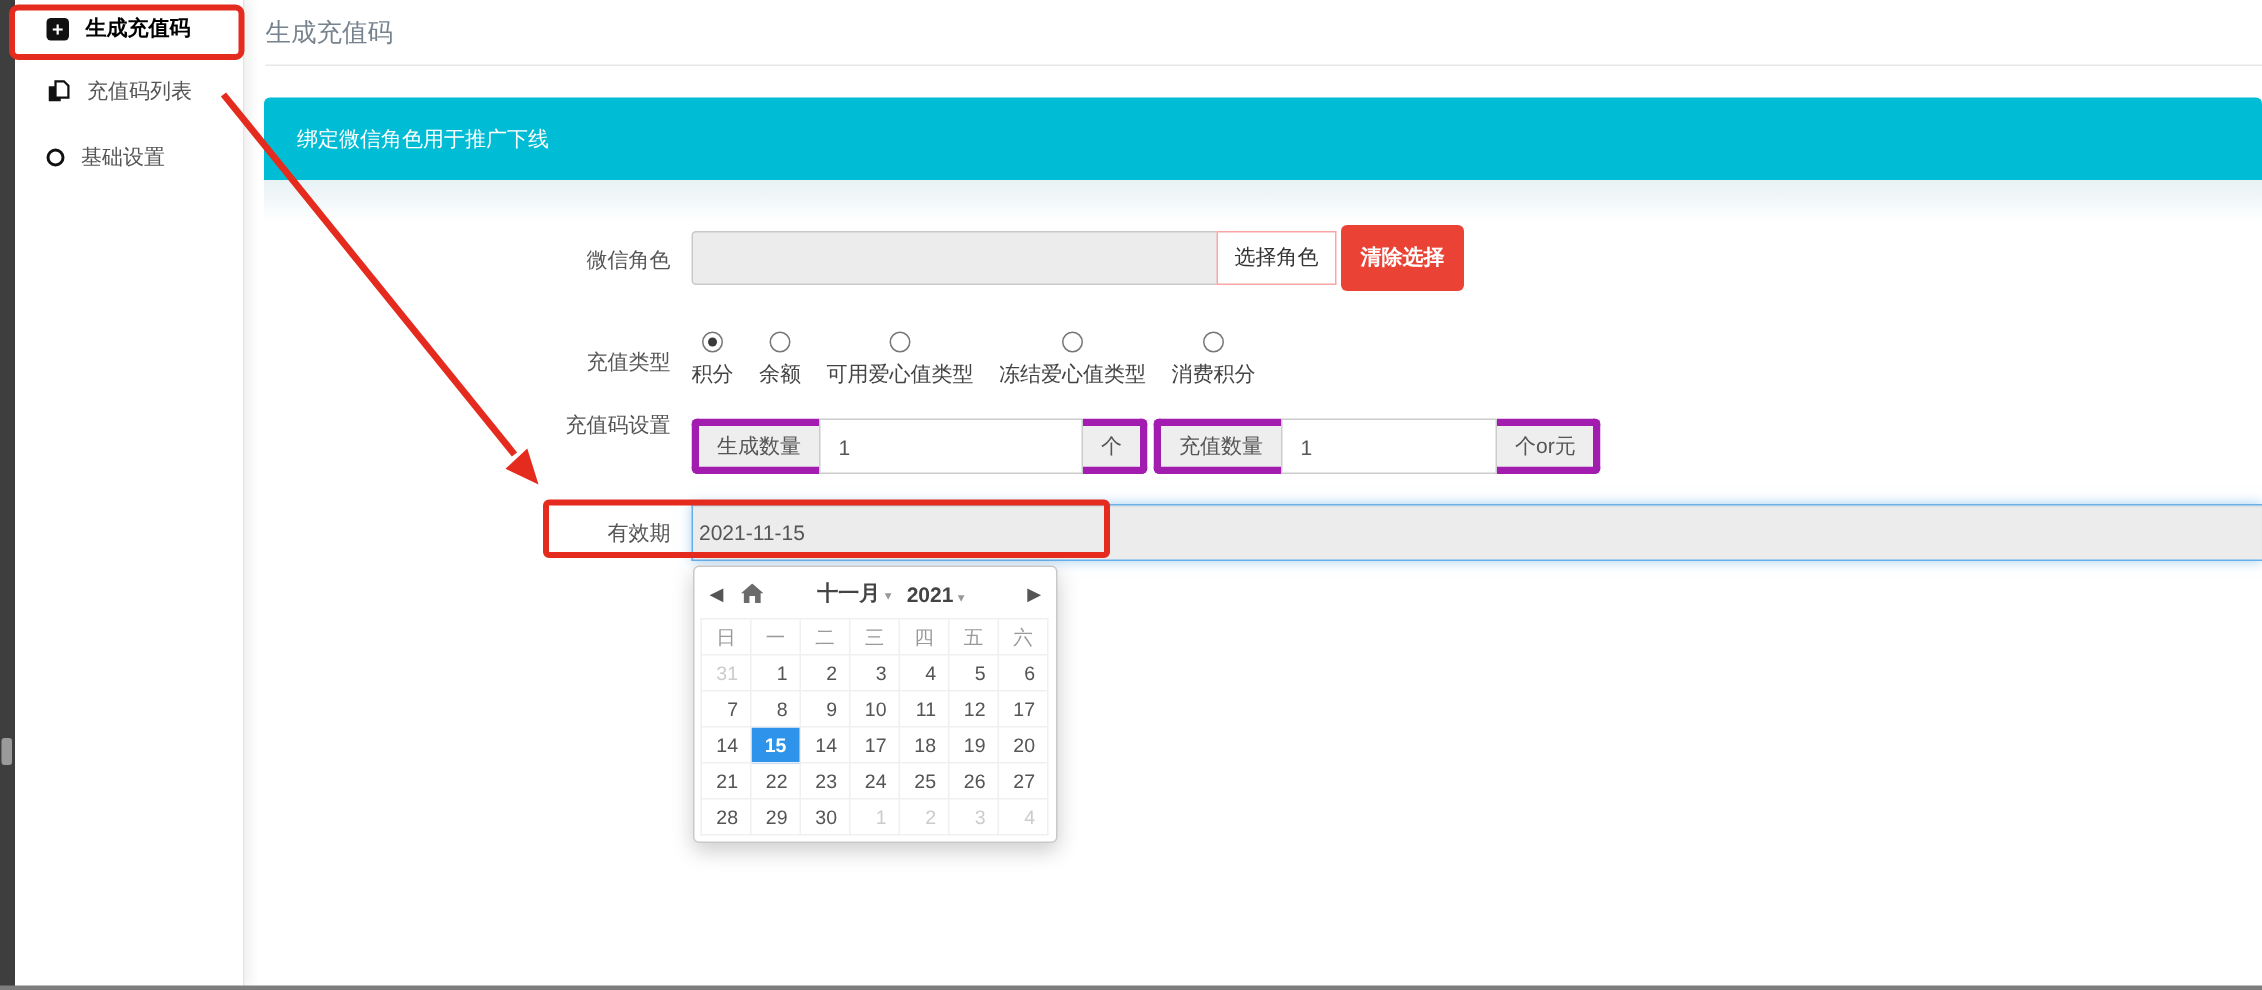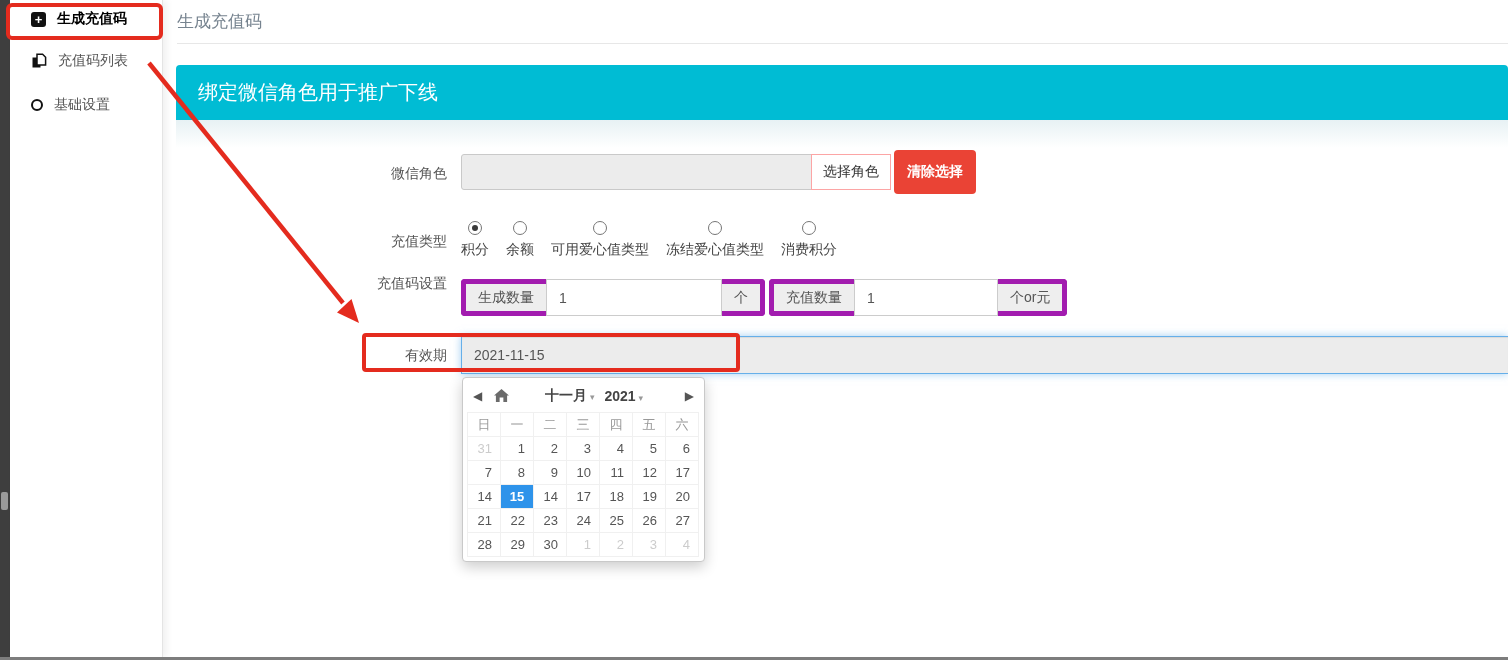--- a/index.html
+++ b/index.html
@@ -17,21 +17,21 @@
   .side-item.active { color:#000; font-weight:bold; }
   .icon-plus-square { width:15px; height:15px; background:#111; border-radius:3px; color:#fff; display:flex; align-items:center; justify-content:center; font-size:13px; font-weight:bold; line-height:1; flex:none; }
   .icon-copy { width:16px; height:16px; flex:none; }
   .icon-circle { width:12px; height:12px; border:2.4px solid #111; border-radius:50%; flex:none; }
 
   
   .page-title { position:absolute; left:177px; top:10px; font-size:17px; color:#76838f; font-weight:normal; }
   .title-rule { position:absolute; left:177px; top:43px; width:1331px; height:1px; background:#e7e7e7; }
 
   
-  .panel-banner { position:absolute; left:176px; top:65px; width:1332px; height:55px; background:#00bcd4; border-radius:4px 4px 0 0; color:#fff; font-size:20px; display:flex; align-items:center; padding-left:22px; }
+  .panel-banner { position:absolute; left:176px; top:65px; width:1332px; height:55px; background:#00bcd4; border-radius:4px 4px 0 0; color:#fff; font-size:14px; display:flex; align-items:center; padding-left:22px; }
   .panel-shade { position:absolute; left:176px; top:120px; width:1332px; height:28px; background:linear-gradient(to bottom,#e7f1f4,rgba(255,255,255,0)); }
 
   
   .f-label { position:absolute; left:287px; width:160px; text-align:right; font-size:14px; color:#555; }
 
   
   .inp-role { position:absolute; left:461px; top:154px; width:351px; height:36px; background:#ececec; border:1px solid #c9c9c9; border-radius:3px 0 0 3px; font-size:14px; color:#555; padding-left:12px; }
   .btn-select { position:absolute; left:811px; top:154px; width:80px; height:36px; background:#fff; border:1px solid #fca5a5; font-size:14px; color:#333; cursor:pointer; }
   .btn-clear { position:absolute; left:894px; top:150px; width:82px; height:44px; background:#ea4335; border:none; border-radius:4px; color:#fff; font-size:14px; font-weight:bold; cursor:pointer; }
 
@@ -44,21 +44,21 @@
   
   .igroup { position:absolute; top:279px; height:37px; display:flex; font-size:14px; }
   .igroup .addon { background:#eee; border:5px solid #a21caf; display:flex; align-items:center; padding:0 12px; color:#555; white-space:nowrap; }
   .igroup .addon.first { border-radius:4px 0 0 4px; border-right:none; }
   .igroup .addon.last { border-radius:0 4px 4px 0; border-left:none; }
   .igroup input { border:1px solid #ccc; font-size:14px; color:#555; padding-left:12px; }
   .g1 { left:461px; } .g1 input { width:176px; }
   .g2 { left:769px; } .g2 input { width:144px; }
 
   
-  .inp-date { position:absolute; left:461px; top:336px; width:1047px; height:38px; background:#ececec; border:1px solid #66afe9; border-right:none; box-shadow:inset 0 1px 1px rgba(0,0,0,.075), 0 0 8px rgba(102,175,233,.6); font-size:14px; color:#555; padding-left:12px; }
+  .inp-date { position:absolute; left:461px; top:336px; width:1047px; height:38px; background:#ececec; border:1px solid #66afe9; border-right:none; box-shadow:inset 0 1px 1px rgba(0,0,0,.075), 0 0 8px rgba(102,175,233,.6); font-size:14px; color:#555; padding-left:4px; }
 
   
   .dp { position:absolute; left:462px; top:377px; width:243px; background:#fff; border:1px solid #c9c9c9; border-radius:4px; box-shadow:0 5px 14px rgba(0,0,0,.2); padding:4px; }
   .dp-head { height:28px; display:flex; align-items:center; font-size:14px; color:#444; font-weight:bold; }
   .dp-nav { color:#555; font-size:12px; cursor:pointer; padding:0 6px; }
   .dp-home { margin-left:6px; cursor:pointer; display:flex; }
   .dp-center { flex:1; display:flex; align-items:center; justify-content:center; gap:10px; }
   .dp-monthsel, .dp-yearsel { display:flex; align-items:baseline; gap:3px; cursor:pointer; }
   .caret { font-size:9px; color:#999; }
   .dp-table { border-collapse:collapse; margin-top:2px; }

